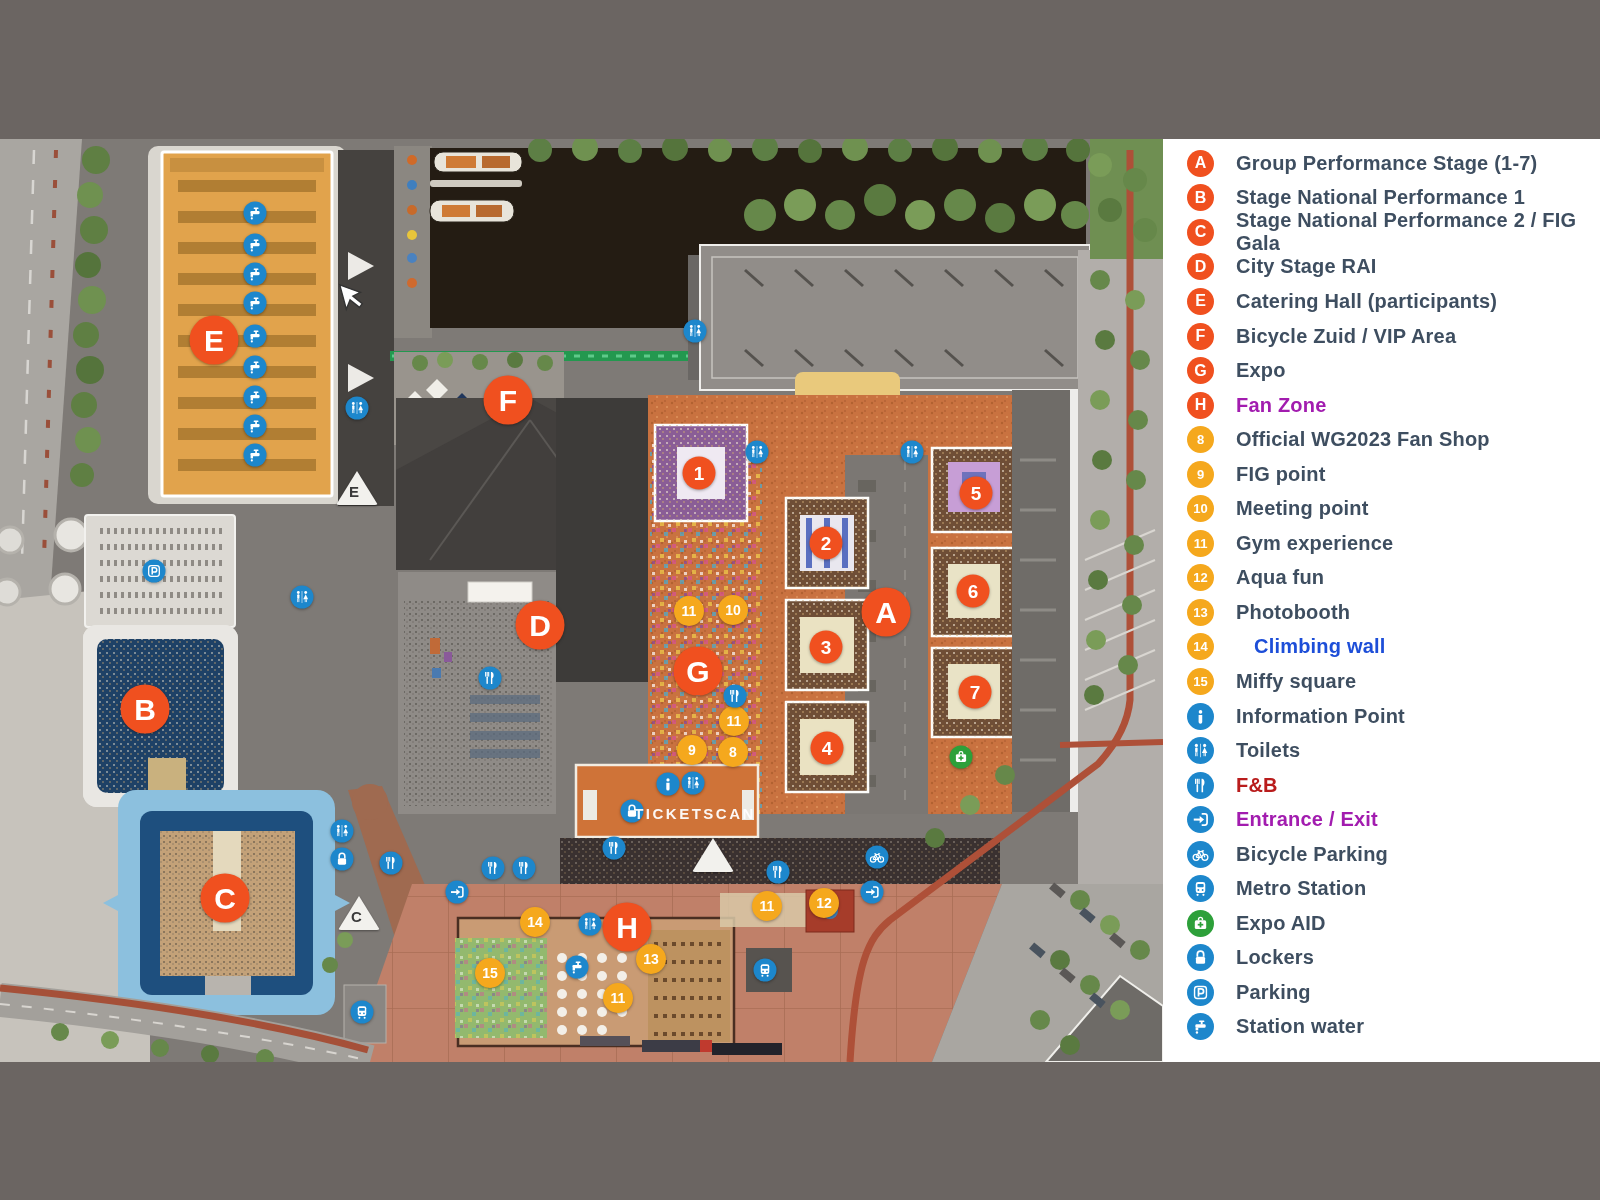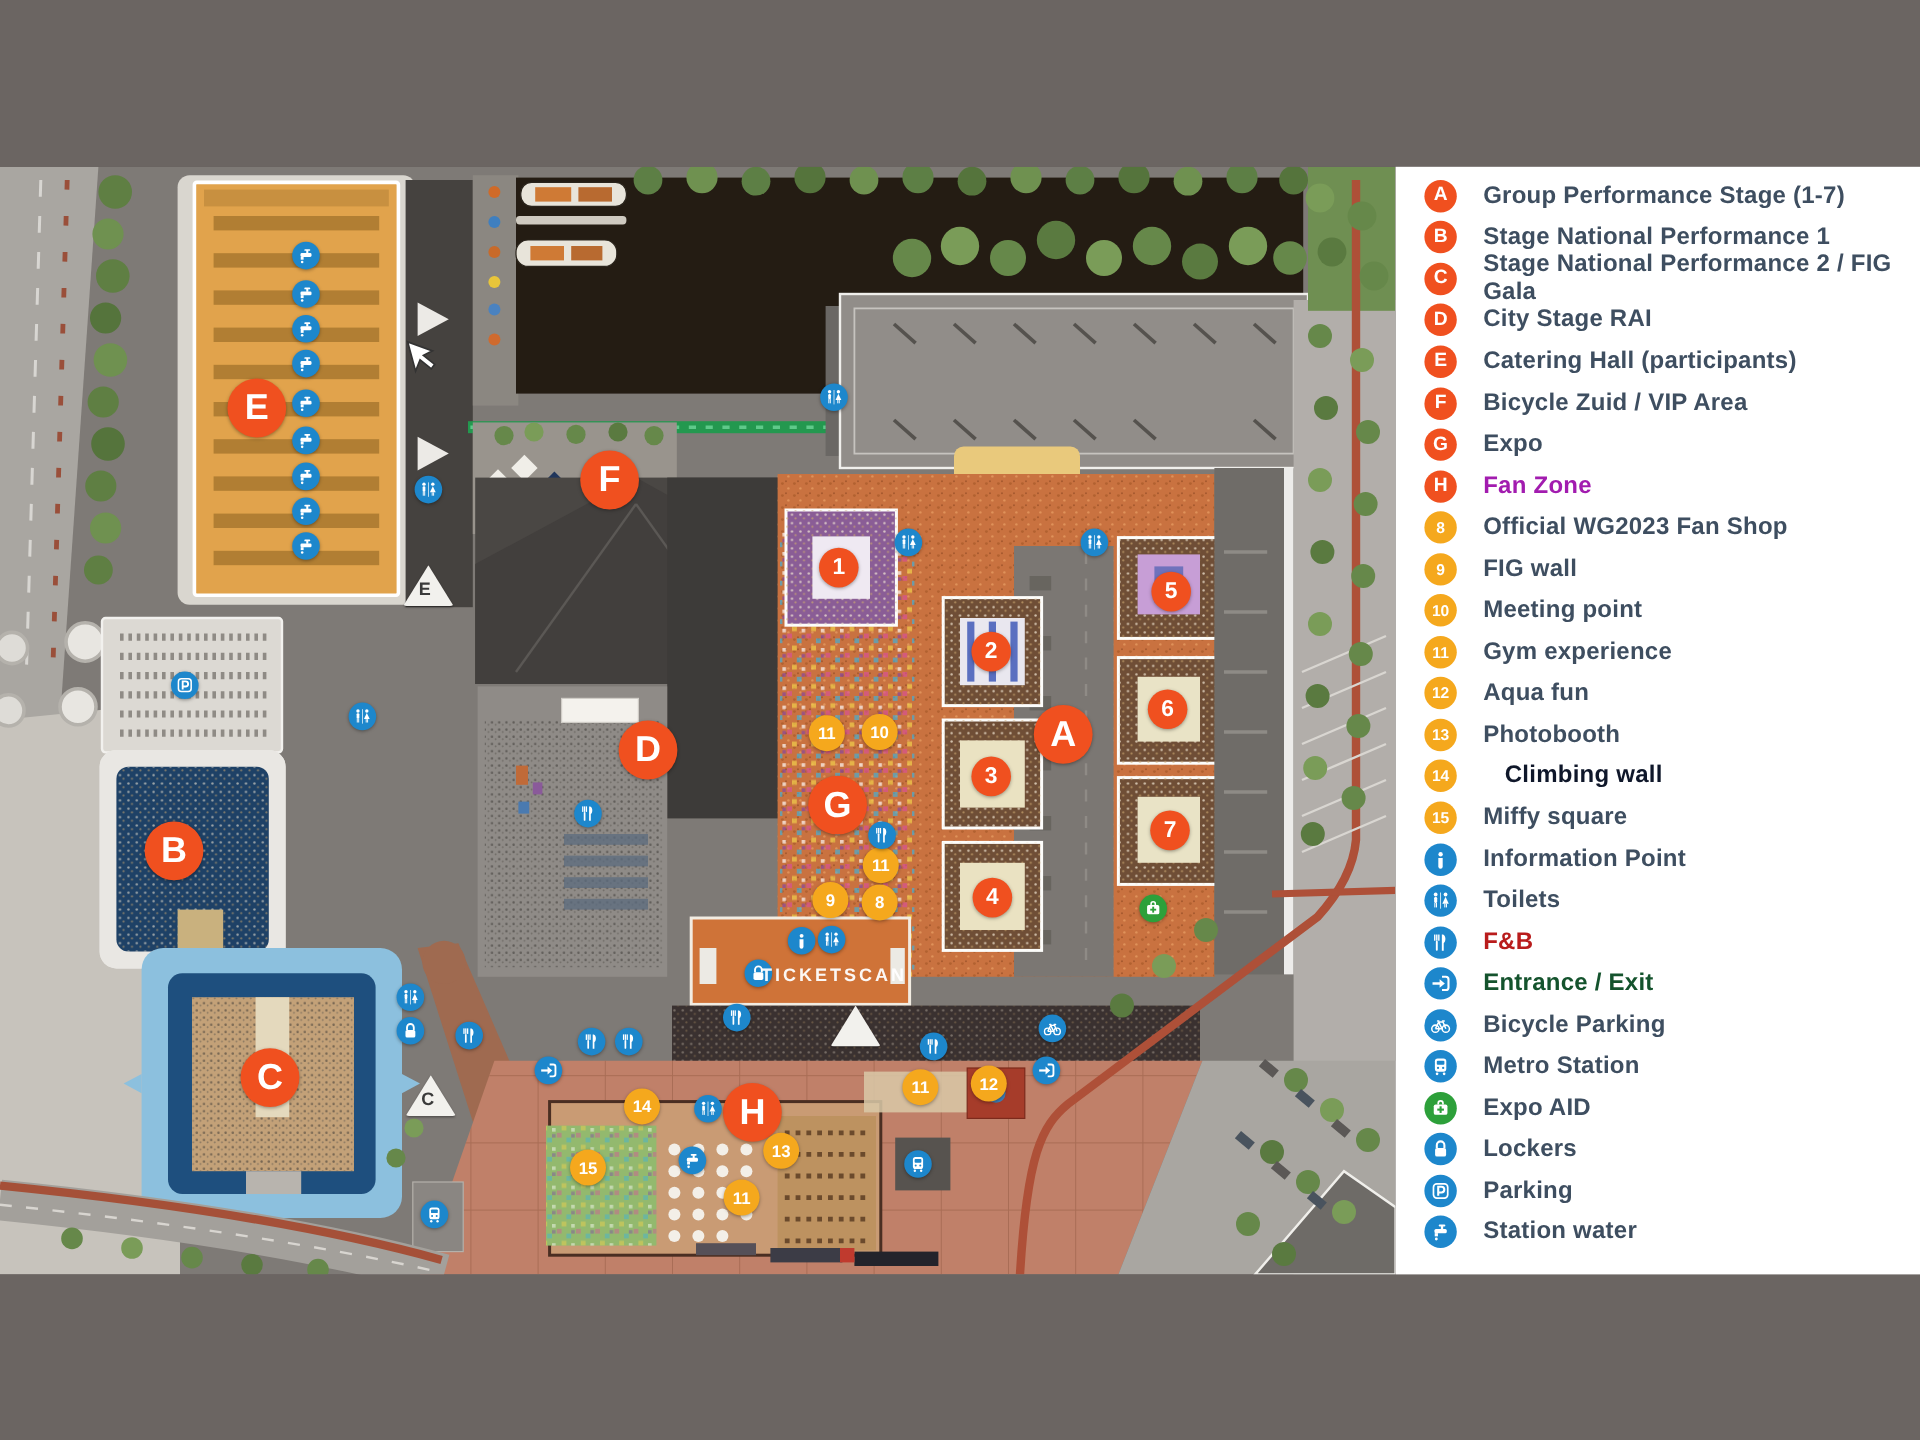--- a/index.html
+++ b/index.html
@@ -780,41 +780,41 @@
         <div class="lrow">
           <span class="lbadge letter" style="background: rgb(240, 80, 31);">H</span>
           <span class="llabel" style="color: #a21caf; text-align: right;">Fan Zone</span>
         </div>
         <div class="lrow">
           <span class="lbadge number" style="background: rgb(245, 168, 29);">8</span>
           <span class="llabel" style="color: rgb(62, 78, 96);">Official WG2023 Fan Shop</span>
         </div>
         <div class="lrow">
           <span class="lbadge number" style="background: rgb(245, 168, 29);">9</span>
-          <span class="llabel" style="color: rgb(62, 78, 96);">FIG wall</span>
+          <span class="llabel" style="color: rgb(62, 78, 96);">FIG point</span>
         </div>
         <div class="lrow">
           <span class="lbadge number" style="background: rgb(245, 168, 29);">10</span>
           <span class="llabel" style="color: rgb(62, 78, 96);">Meeting point</span>
         </div>
         <div class="lrow">
           <span class="lbadge number" style="background: rgb(245, 168, 29);">11</span>
           <span class="llabel" style="color: rgb(62, 78, 96);">Gym experience</span>
         </div>
         <div class="lrow">
           <span class="lbadge number" style="background: rgb(245, 168, 29);">12</span>
           <span class="llabel" style="color: rgb(62, 78, 96);">Aqua fun</span>
         </div>
         <div class="lrow">
           <span class="lbadge number" style="background: rgb(245, 168, 29);">13</span>
           <span class="llabel" style="color: rgb(62, 78, 96);">Photobooth</span>
         </div>
         <div class="lrow">
           <span class="lbadge number" style="background: rgb(245, 168, 29);">14</span>
-          <span class="llabel" style="color: #0f172a; margin-left: 40px;">Climbing wall</span>
+          <span class="llabel" style="color: #1d4ed8; margin-left: 40px;">Climbing wall</span>
         </div>
         <div class="lrow">
           <span class="lbadge number" style="background: rgb(245, 168, 29);">15</span>
           <span class="llabel" style="color: rgb(62, 78, 96);">Miffy square</span>
         </div>
         <div class="lrow">
           <span class="lbadge icon" style="background: rgb(29, 135, 204);">
             <svg>
               <use href="#i-info"></use>
             </svg>
@@ -836,21 +836,21 @@
             </svg>
           </span>
           <span class="llabel" style="color: #b91c1c;">F&amp;B</span>
         </div>
         <div class="lrow">
           <span class="lbadge icon" style="background: rgb(29, 135, 204);">
             <svg>
               <use href="#i-entrance"></use>
             </svg>
           </span>
-          <span class="llabel" style="color: #14532d;">Entrance / Exit</span>
+          <span class="llabel" style="color: #a21caf;">Entrance / Exit</span>
         </div>
         <div class="lrow">
           <span class="lbadge icon" style="background: rgb(29, 135, 204);">
             <svg>
               <use href="#i-bicycle"></use>
             </svg>
           </span>
           <span class="llabel" style="color: rgb(62, 78, 96);">Bicycle Parking</span>
         </div>
         <div class="lrow">

